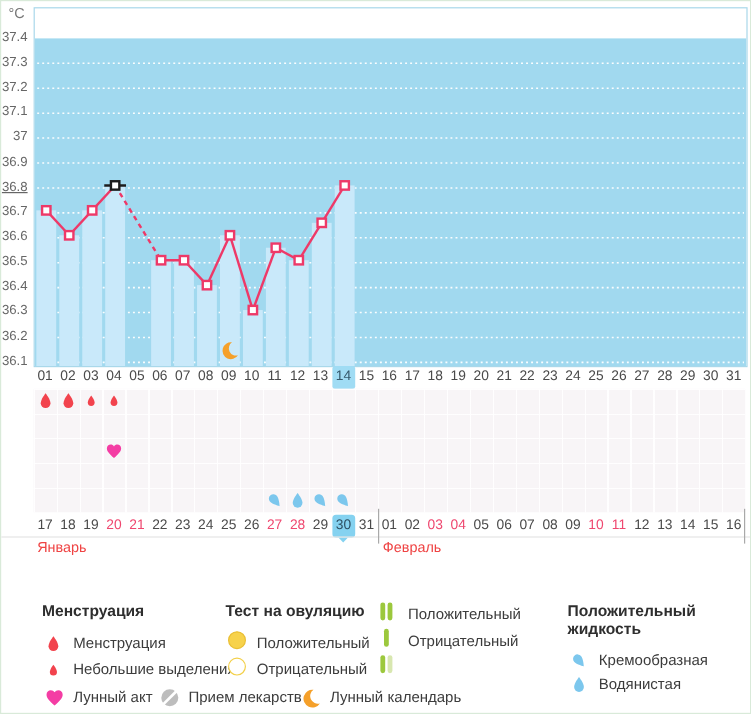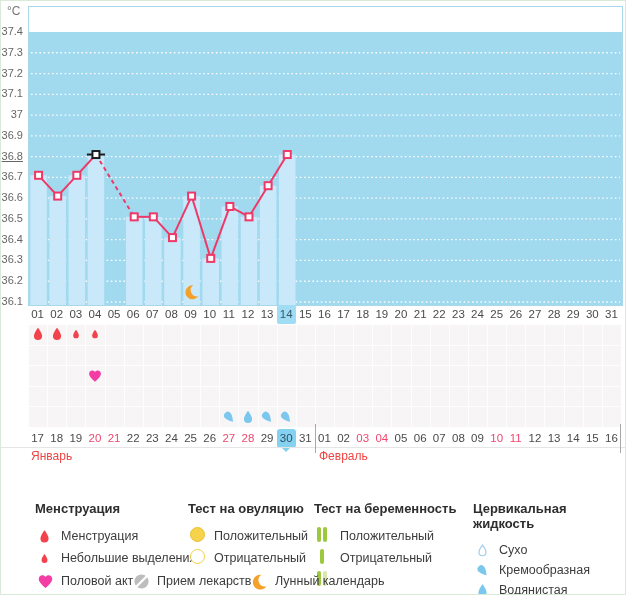--- a/index.html
+++ b/index.html
@@ -305,51 +305,40 @@
           <span class="lg-lb">Положительный</span>
         </div>
         <div class="lg-item">
           <span class="lg-ic">
             <span><span class="circ outline"></span></span>
           </span>
           <span class="lg-lb">Отрицательный</span>
         </div>
       </div>
       <div class="lg-col gap22" style="left: 313px;">
-        <div class="lg-h">Тест на беременность</div>
         <div class="lg-item">
           <span class="lg-ic">
             <span><span class="tbar"></span><span class="tbar"></span></span>
           </span>
           <span class="lg-lb">Положительный</span>
         </div>
         <div class="lg-item">
           <span class="lg-ic">
             <span><span class="tbar"></span></span>
           </span>
           <span class="lg-lb">Отрицательный</span>
         </div>
         <div class="lg-item">
           <span class="lg-ic">
             <span><span class="tbar"></span><span class="tbar pale"></span></span>
           </span>
         </div>
       </div>
       <div class="lg-col gap20" style="left: 472px;">
-        <div class="lg-h">Цервикальная жидкость</div>
-        <div class="lg-item">
-          <span class="lg-ic">
-            <span>
-              <svg width="13" height="13" viewBox="0 0 24 24">
-                <path fill="none" stroke="#9fcdec" stroke-width="2.2" d="M12 2C12 2 5.5 10.2 5.5 15.2a6.5 6.5 0 0 0 13 0C18.5 10.2 12 2 12 2Z"></path>
-              </svg>
-            </span>
-          </span>
-          <span class="lg-lb">Сухо</span>
-        </div>
+        <div class="lg-h">Положительный жидкость</div>
         <div class="lg-item">
           <span class="lg-ic">
             <span>
               <svg width="15" height="15" viewBox="0 0 24 24">
                 <g transform="rotate(140 12 12)">
                   <path fill="#7cc7ed" d="M12 2C12 2 6 10 6 15a6 6 0 0 0 12 0C18 10 12 2 12 2Z"></path>
                 </g>
               </svg>
             </span>
           </span>
@@ -366,21 +355,21 @@
           <span class="lg-lb">Водянистая</span>
         </div>
         <div class="lg-item"></div>
       </div>
       <div class="xtra" style="left: 36px;">
         <span>
           <svg width="17" height="17" viewBox="0 0 24 24">
             <path fill="#f43da4" d="M12 21.2C6.1 15.7 2.5 12.1 2.5 8.3 2.5 5.4 4.8 3.2 7.6 3.2c1.8 0 3.4.9 4.4 2.4 1-1.5 2.6-2.4 4.4-2.4 2.8 0 5.1 2.2 5.1 5.1 0 3.8-3.6 7.4-9.5 12.9Z"></path>
           </svg>
         </span>
-        <span class="lg-lb">Половой акт</span>
+        <span class="lg-lb">Лунный акт</span>
       </div>
       <div class="xtra" style="left: 132px;">
         <span>
           <svg width="17" height="17" viewBox="0 0 24 24">
             <circle cx="12" cy="12" r="10" fill="#bdbdbd"></circle>
             <rect x="10.4" y="1" width="3.2" height="22" fill="#fff" transform="rotate(45 12 12)"></rect>
           </svg>
         </span>
         <span class="lg-lb">Прием лекарств</span>
       </div>

